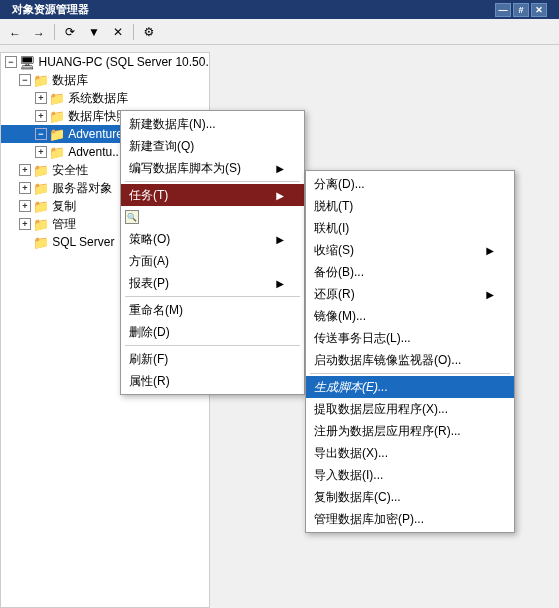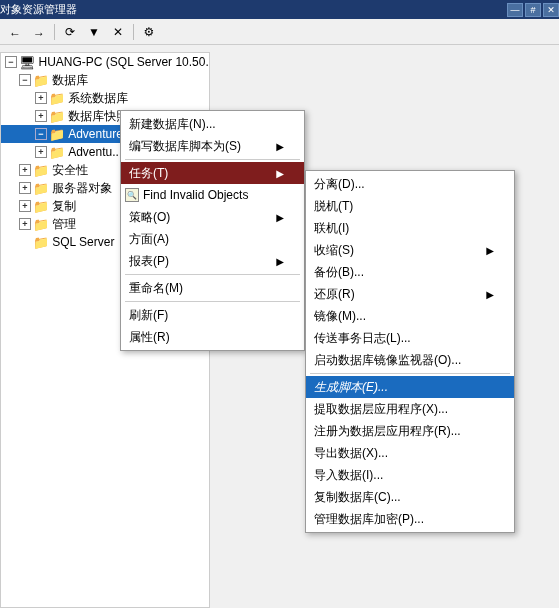--- a/index.html
+++ b/index.html
@@ -10,25 +10,26 @@
       font-family: "Microsoft YaHei", SimSun, sans-serif;
       font-size: 12px;
       overflow: hidden;
       position: relative;
     }
 
     
     .window-chrome {
       background: #1e3a6e;
       color: white;
-      padding: 2px 0;
+      padding: 2px 12px;
       font-size: 11px;
       display: flex;
       align-items: center;
       justify-content: space-between;
+      font-weight: bold;
     }
     .window-title { font-size: 11px; }
     .window-controls { display: flex; gap: 2px; }
     .win-btn {
       width: 16px; height: 14px;
       background: #4a6fa0;
       border: 1px solid #6a8fc0;
       font-size: 9px;
       color: white;
       display: flex; align-items: center; justify-content: center;
@@ -236,46 +237,51 @@
     <span class="folder-icon" style="margin-left:16px;">📁</span>
     <span class="tree-label">SQL Server</span>
   </div>
 </div>
 
 <div class="context-menu" style="left: 120px; top: 110px; width: 185px;">
   <div class="menu-item">
     <span>新建数据库(N)...</span>
   </div>
   <div class="menu-item">
+    <span>新建查询(Q)</span>
+  </div>
+  <div class="menu-item">
     <span>编写数据库脚本为(S)</span>
     <span class="menu-arrow">▶</span>
   </div>
   <div class="menu-sep"></div>
   <div class="menu-item active">
     <span>任务(T)</span>
     <span class="menu-arrow">▶</span>
   </div>
   <div class="find-invalid">
     <span class="find-icon">🔍</span>
-    <span>Find Invalid Objects</span>
   </div>
   <div class="menu-item">
     <span>策略(O)</span>
     <span class="menu-arrow">▶</span>
   </div>
   <div class="menu-item">
     <span>方面(A)</span>
   </div>
   <div class="menu-item">
     <span>报表(P)</span>
     <span class="menu-arrow">▶</span>
   </div>
   <div class="menu-sep"></div>
   <div class="menu-item">
     <span>重命名(M)</span>
+  </div>
+  <div class="menu-item">
+    <span>删除(D)</span>
   </div>
   <div class="menu-sep"></div>
   <div class="menu-item">
     <span>刷新(F)</span>
   </div>
   <div class="menu-item">
     <span>属性(R)</span>
   </div>
 </div>
 

